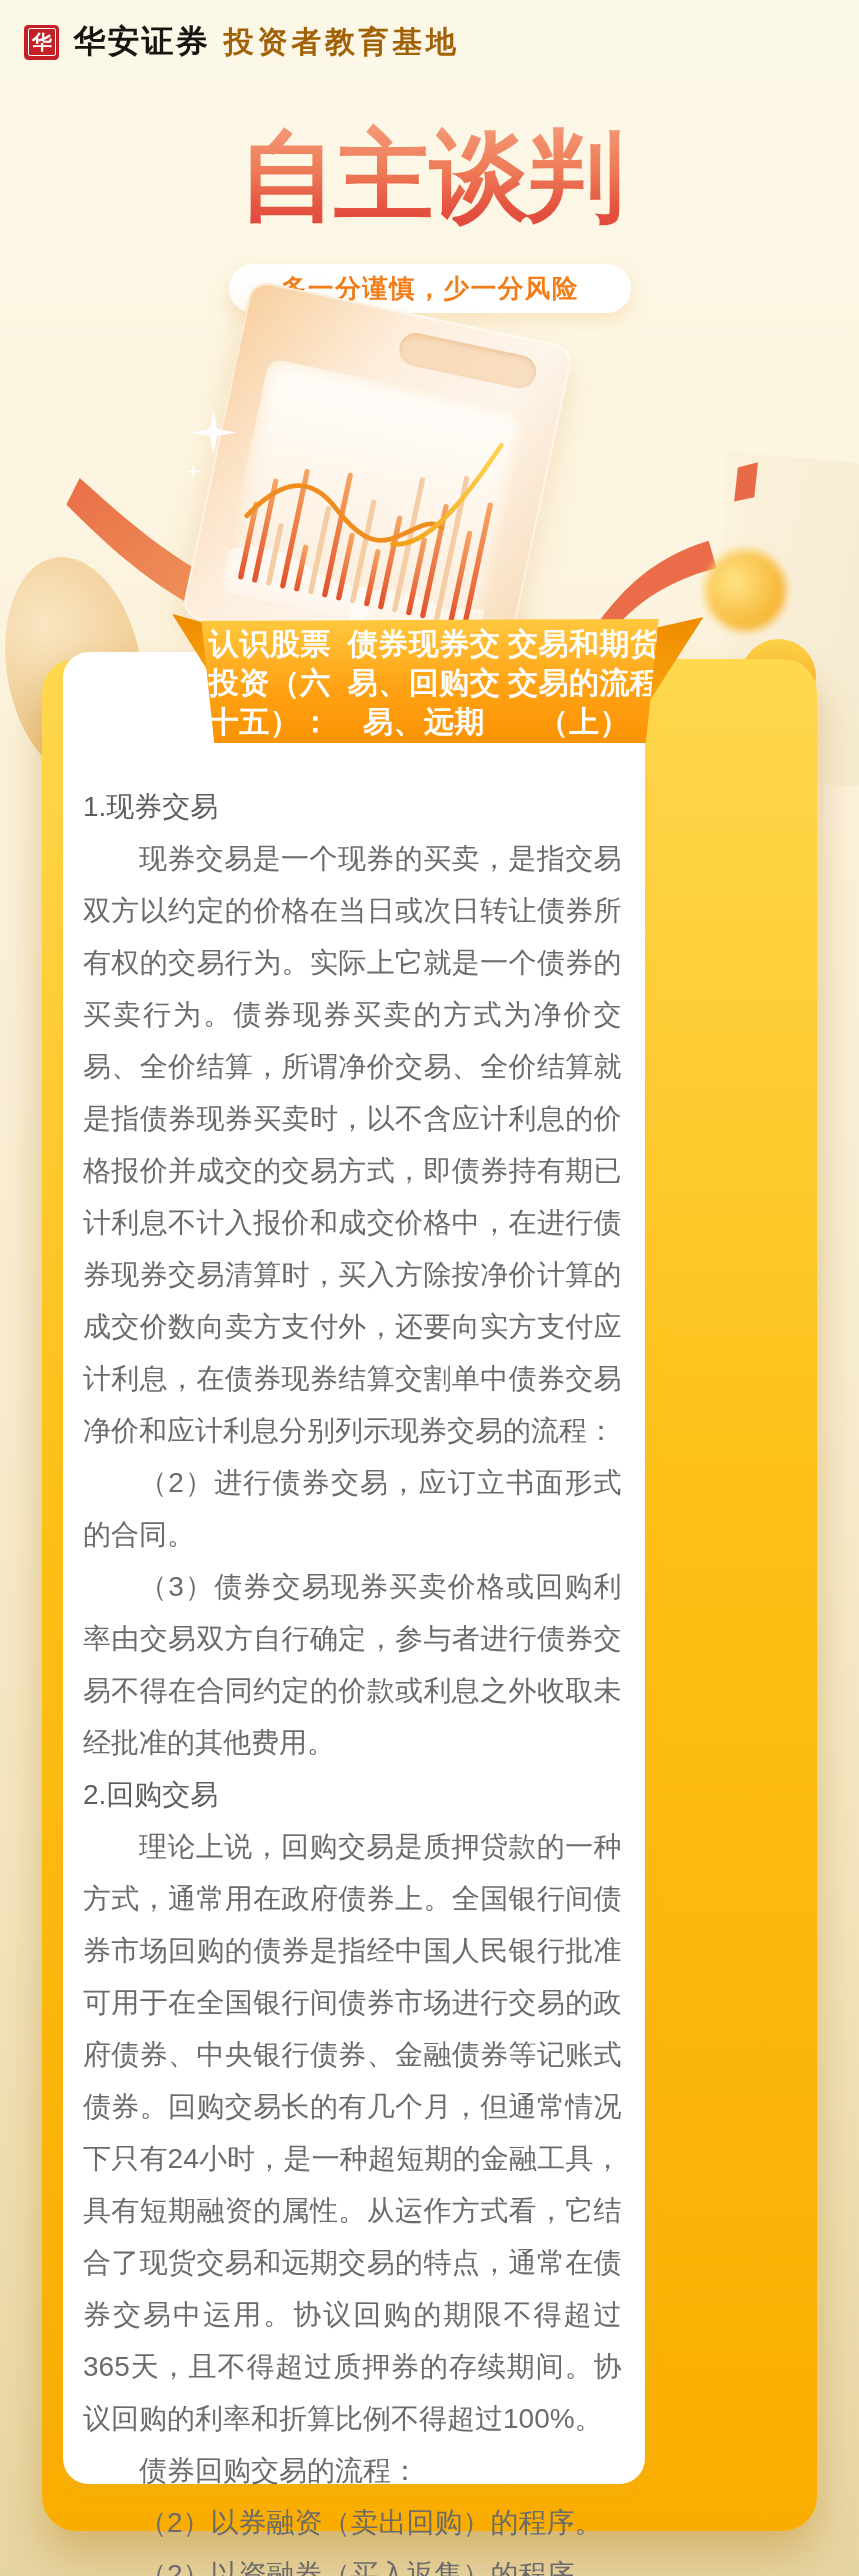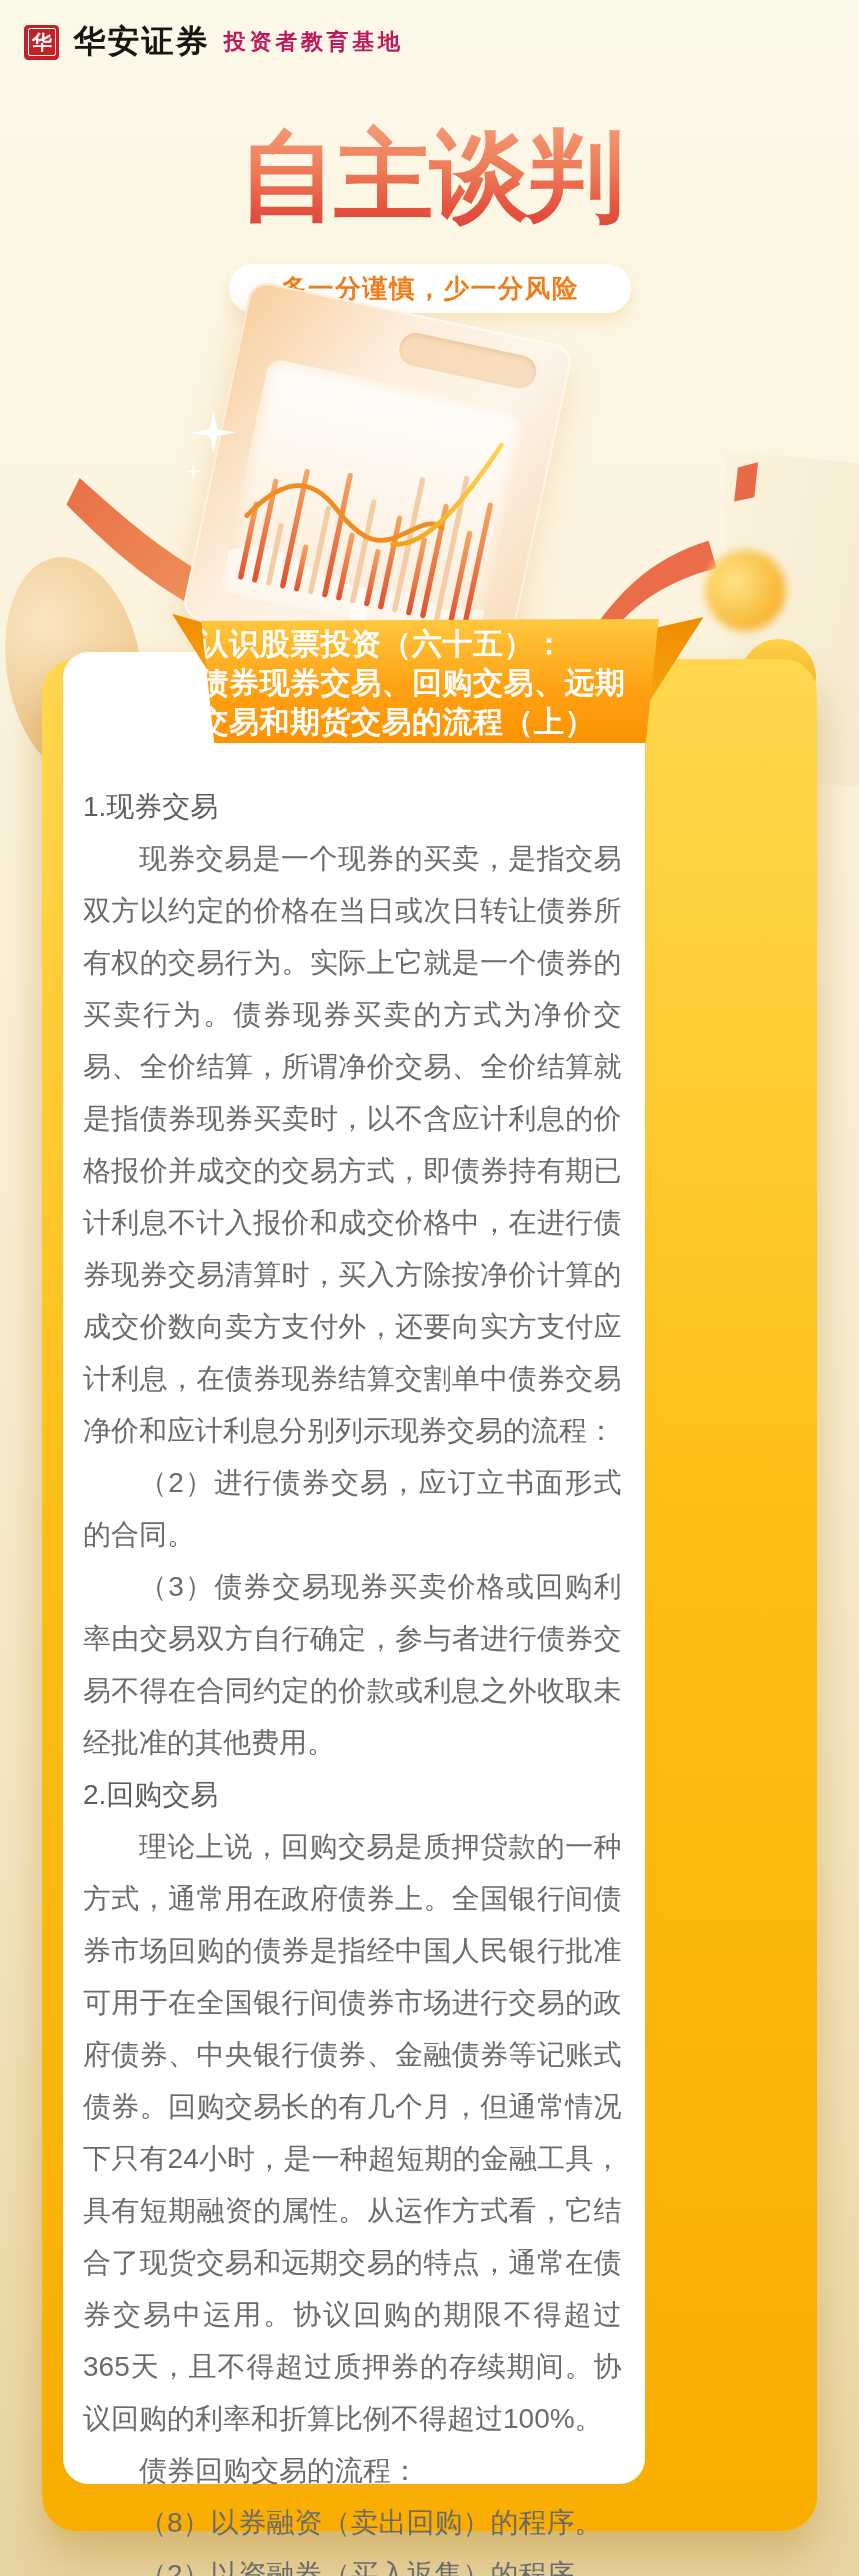--- a/index.html
+++ b/index.html
@@ -7,21 +7,21 @@
     width:860px;height:2576px;position:relative;overflow:hidden;
     font-family:"Liberation Sans","DejaVu Sans",sans-serif;
     background:linear-gradient(180deg,#fcf8e8 0%,#fcf5e1 18%,#fbf0da 36%,#f8ecd0 55%,#f4e5c0 72%,#eedcae 88%,#e7d4a3 100%);
   }
   
   .logo-row{position:absolute;top:20px;left:24.4px;display:flex;align-items:center;gap:14px;}
   .seal{width:35px;height:35px;background:#c32126;border-radius:4.2px;display:flex;align-items:center;justify-content:center;}
   .seal-inner{width:26.5px;height:26.5px;border:1.6px solid #fff;border-radius:2.1px;display:flex;align-items:center;justify-content:center;
     color:#fff;font-size:20px;font-weight:700;}
   .brand-cn{font-family:"Liberation Serif","DejaVu Serif",serif;font-size:32px;font-weight:700;color:#181512;letter-spacing:2.1px;text-align:center;}
-  .brand-sub{font-size:22px;font-weight:900;color:#be185d;letter-spacing:3.7px;}
+  .brand-sub{font-size:30px;font-weight:900;color:#a16207;letter-spacing:3.7px;}
   
   .hero-title{position:absolute;top:121px;left:0;width:100%;text-align:center;
     font-size:99px;font-weight:900;letter-spacing:-3.2px;line-height:1.12;
     background:linear-gradient(180deg,#f49c79 0%,#ee7a57 45%,#e4513f 80%,#e0463a 100%);
     -webkit-background-clip:text;background-clip:text;color:transparent;}
   
   .slogan-pill{position:absolute;top:264px;left:50%;transform:translateX(-50%);
     width:402px;height:49px;border-radius:24.4px;background:#ffffff;
     box-shadow:0 7.4px 16px rgba(243,166,66,.22);display:flex;align-items:center;justify-content:center;}
   .slogan-pill span{font-size:25.5px;font-weight:800;color:#f27c17;letter-spacing:1.6px;}
@@ -49,21 +49,21 @@
     filter:drop-shadow(0 0 5.3px rgba(255,255,255,.9));}
   .sparkle.s1{left:191px;top:410px;width:45px;height:45px;}
   .sparkle.s2{left:185px;top:463px;width:17px;height:17px;}
   
   .banner{position:absolute;top:619px;left:50%;transform:translateX(-50%);width:463px;height:124px;z-index:30;}
   .horn{position:absolute;background:linear-gradient(180deg,#ef8c00,#fbab12);}
   .horn.left{left:-26.5px;top:-5.3px;width:75px;height:91px;clip-path:polygon(0 0,100% 24%,76% 100%);}
   .horn.right{right:-42px;top:-2.1px;width:98px;height:110px;clip-path:polygon(100% 0,0 20%,28% 100%);}
   .banner-panel{position:absolute;inset:0;background:linear-gradient(180deg,#ffc83f 0%,#ffa214 55%,#fb9303 100%);
     clip-path:polygon(0.6% 1.5%,99.4% 0%,96.6% 100%,3.4% 100%);
-    display:flex;flex-direction:column;align-items:flex-start;justify-content:center;padding-top:2.1px;}
+    display:flex;flex-direction:row;align-items:center;justify-content:center;padding-top:2.1px;}
   .banner-line{color:#ffffff;font-size:30px;font-weight:800;line-height:39px;letter-spacing:0.5px;text-align:center;}
   
   .gold-card{position:absolute;left:42px;top:659px;width:775px;height:1872px;border-radius:34px;z-index:10;
     background:linear-gradient(180deg,#ffd84e 0%,#fdc016 45%,#f9ad00 100%);
     box-shadow:0 23.4px 42px rgba(188,141,45,.45);}
   .white-card{position:absolute;left:63px;top:652px;width:582px;height:1832px;border-radius:25.5px;background:#ffffff;z-index:20;
     box-shadow:0 4.2px 14px rgba(230,180,90,.18);}
   .article{position:absolute;left:20px;right:23.4px;top:129px;}
   .article p{margin:0;font-size:28px;line-height:52px;color:#6b6b6b;text-align:justify;}
   .article p.sec-heading{color:#5e5e5e;}
@@ -151,21 +151,21 @@
 <div class="gold-card"></div>
 <div class="white-card">
   <div class="article">
     <p class="sec-heading">1.现券交易</p>
     <p class="sec-para">现券交易是一个现券的买卖，是指交易双方以约定的价格在当日或次日转让债券所有权的交易行为。实际上它就是一个债券的买卖行为。债券现券买卖的方式为净价交易、全价结算，所谓净价交易、全价结算就是指债券现券买卖时，以不含应计利息的价格报价并成交的交易方式，即债券持有期已计利息不计入报价和成交价格中，在进行债券现券交易清算时，买入方除按净价计算的成交价数向卖方支付外，还要向实方支付应计利息，在债券现券结算交割单中债券交易净价和应计利息分别列示现券交易的流程：</p>
     <p class="sec-para">（2）进行债券交易，应订立书面形式的合同。</p>
     <p class="sec-para">（3）债券交易现券买卖价格或回购利率由交易双方自行确定，参与者进行债券交易不得在合同约定的价款或利息之外收取未经批准的其他费用。</p>
     <p class="sec-heading">2.回购交易</p>
     <p class="sec-para">理论上说，回购交易是质押贷款的一种方式，通常用在政府债券上。全国银行间债券市场回购的债券是指经中国人民银行批准可用于在全国银行间债券市场进行交易的政府债券、中央银行债券、金融债券等记账式债券。回购交易长的有几个月，但通常情况下只有24小时，是一种超短期的金融工具，具有短期融资的属性。从运作方式看，它结合了现货交易和远期交易的特点，通常在债券交易中运用。协议回购的期限不得超过365天，且不得超过质押券的存续期间。协议回购的利率和折算比例不得超过100%。</p>
     <p class="sec-para">债券回购交易的流程：</p>
-    <p class="sec-para">（8）以券融资（卖出回购）的程序。</p>
+    <p class="sec-para">（2）以券融资（卖出回购）的程序。</p>
     <p class="sec-para">（2）以资融券（买入返售）的程序。</p>
     <p class="sec-para">（3）证券交易所债券质押式回购交易流程。</p>
   </div>
 </div>
 
 <div class="banner">
   <div class="horn left"></div>
   <div class="horn right"></div>
   <div class="banner-panel">
     <div class="banner-line">认识股票投资（六十五）：</div>

